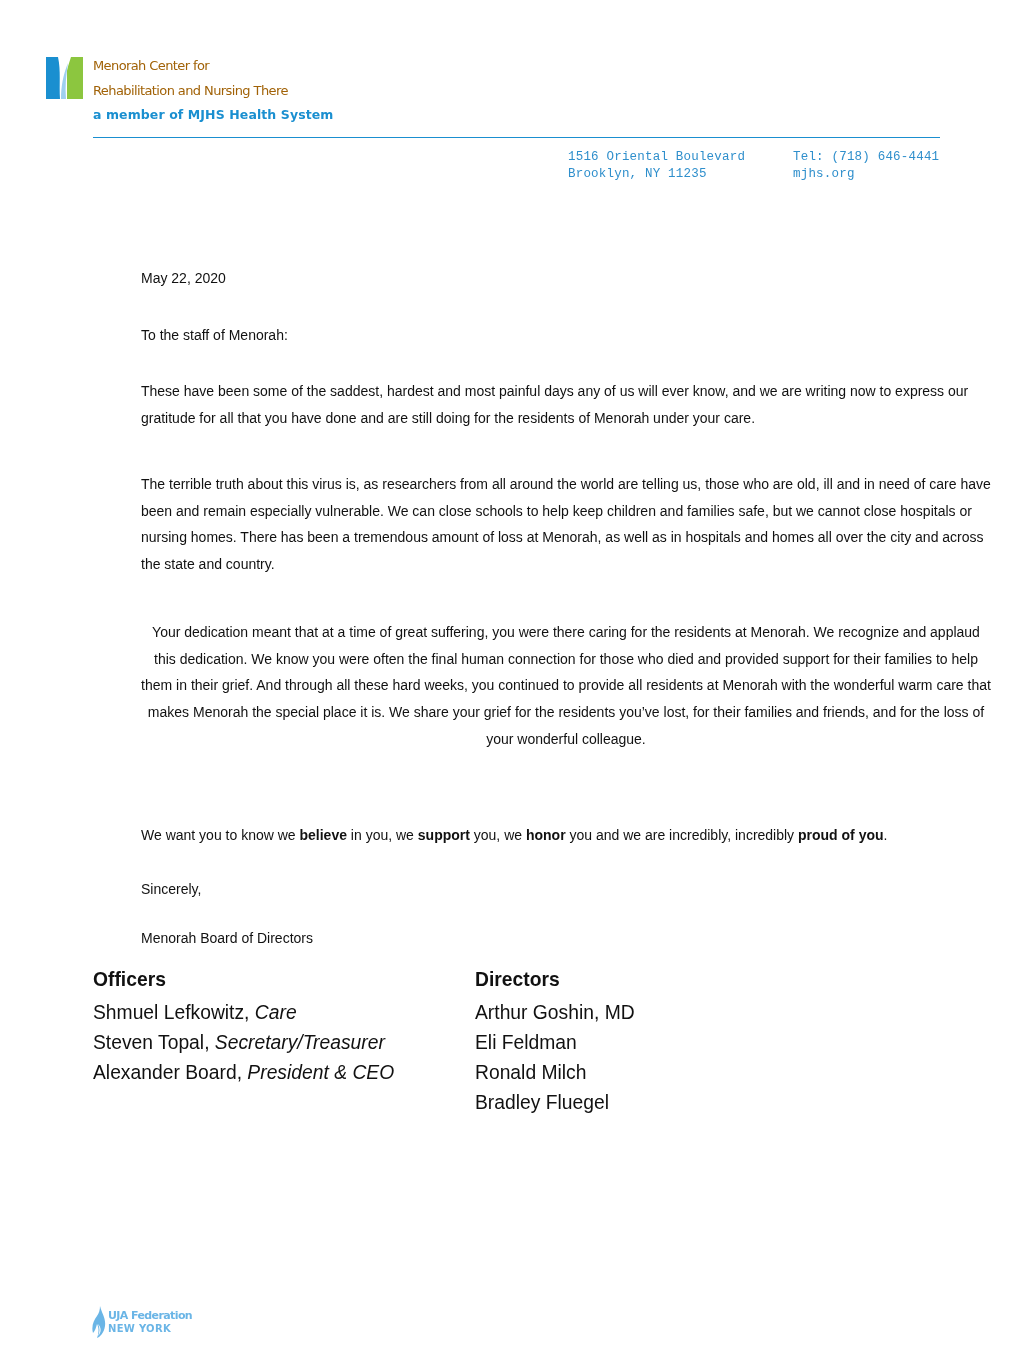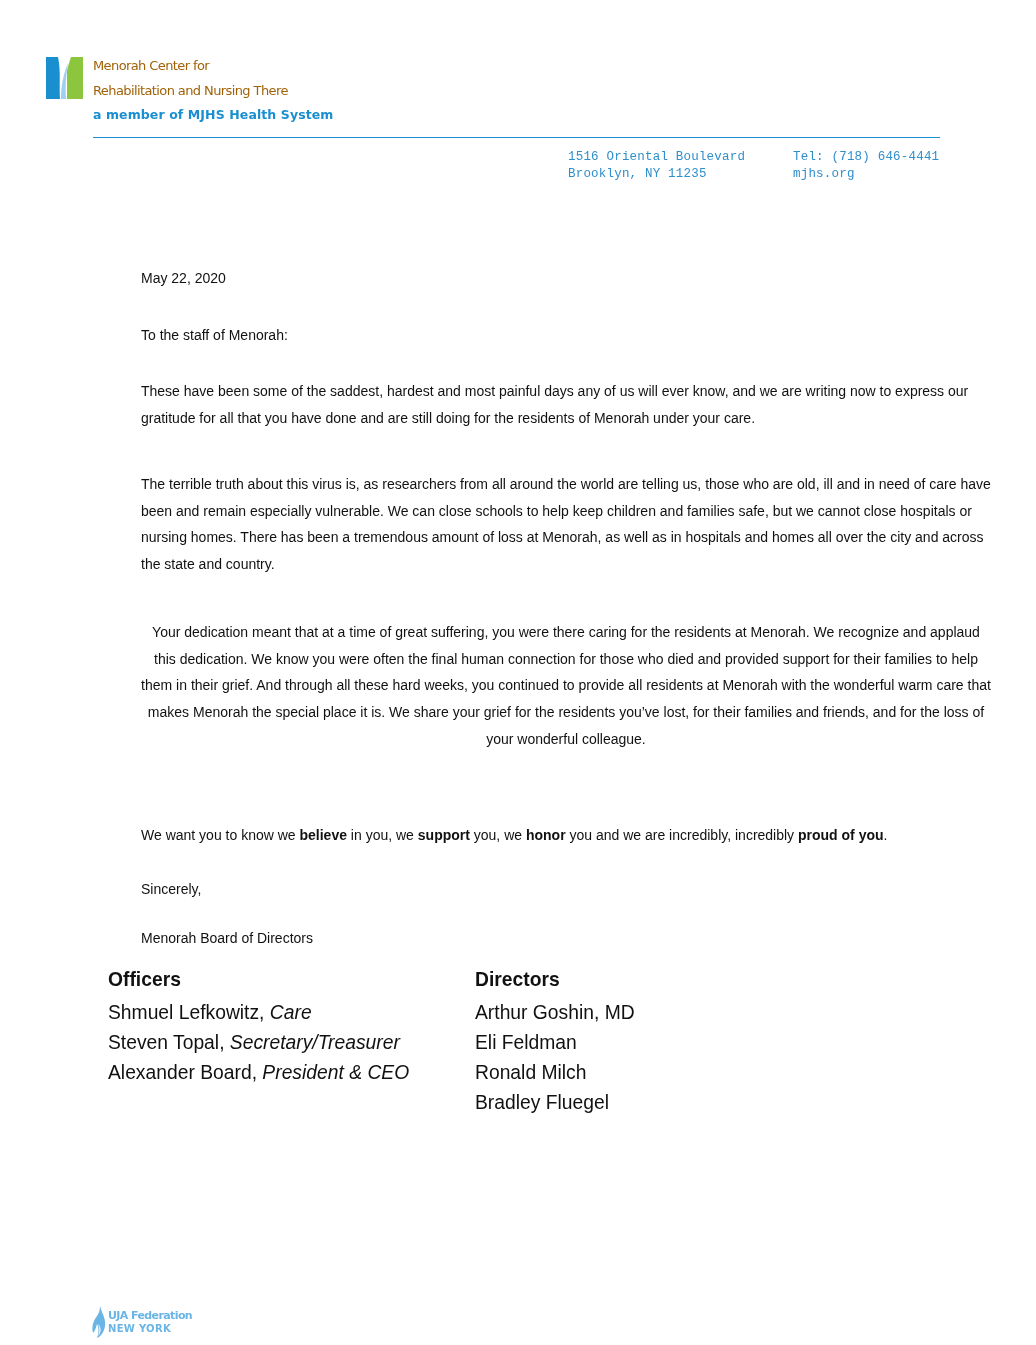--- a/index.html
+++ b/index.html
@@ -22,21 +22,21 @@
     .letter { position: absolute; left: 93px; width: 850px; font-size: 14px; line-height: 26.7px; margin-left: 48px; }
     .date { top: 265px; }
     .salutation { top: 322px; }
     .p1 { top: 364px; }
     .p2 { top: 457px; }
     .p3 { top: 605px; text-align: center; }
     .p4 { top: 808px; }
     .closing { top: 876px; }
     .signer { top: 925px; }
     .col { position: absolute; top: 965px; font-size: 19.3px; line-height: 30px; }
-    .col.officers { left: 108px; }
+    .col.officers { left: 93px; }
     .col.directors { left: 475px; }
     .col .head { font-weight: bold; margin-bottom: 3px; }
     .col em { font-style: italic; }
     .uja-text { position: absolute; left: 108px; top: 1307px; color: #6ab5e6;
                 font-family: "DejaVu Sans", sans-serif; }
     .uja-text .big { font-size: 11px; font-weight: bold; letter-spacing: -0.6px; display: block; line-height: 17px; }
     .uja-text .small { font-size: 10px; font-weight: bold; letter-spacing: 0.3px; display: block; line-height: 10px; }
   </style>
 </head>
 <body>

